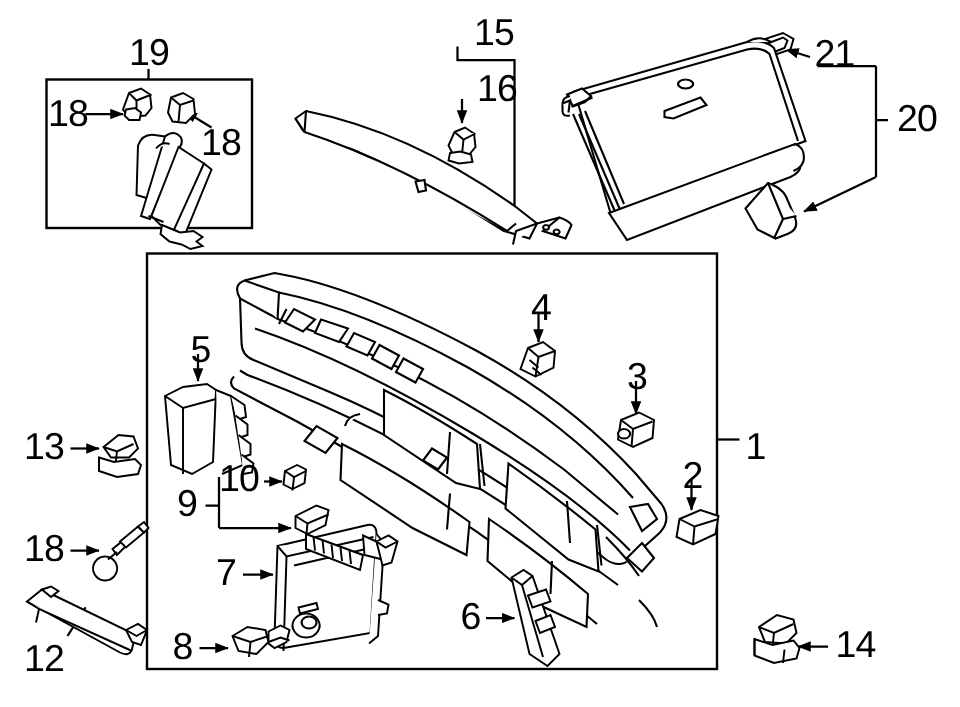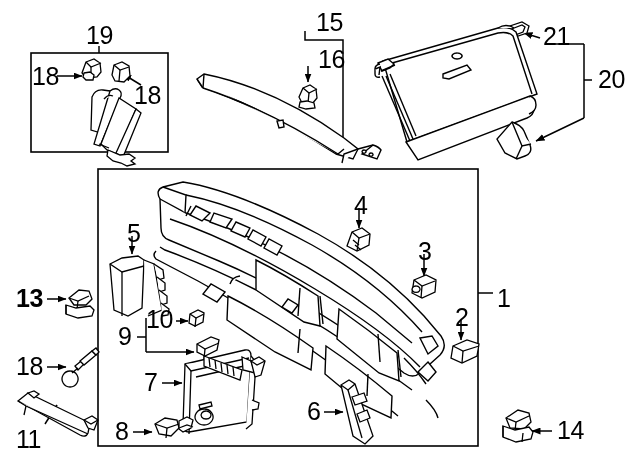--- a/index.html
+++ b/index.html
@@ -252,22 +252,22 @@
 <div class="callout" style="left:455px;top:305px;">2</div>
 <div class="callout" style="left:418px;top:239px;">3</div>
 <div class="callout" style="left:354px;top:193px;">4</div>
 <div class="callout" style="left:127px;top:221px;">5</div>
 <div class="callout" style="left:307px;top:399px;">6</div>
 <div class="callout" style="left:144px;top:370px;">7</div>
 <div class="callout" style="left:115px;top:419px;">8</div>
 <div class="callout" style="left:118px;top:324px;">9</div>
 <div class="callout" style="left:146px;top:307px;">10</div>
 <div class="callout" style="left:16px;top:354px;">18</div>
-<div class="callout" style="left:16px;top:427px;">11</div>
-<div class="callout" style="left:16px;top:286px;font-weight:bold;">13</div>
+<div class="callout" style="left:16px;top:427px;">12</div>
+<div class="callout" style="left:16px;top:286px;">13</div>
 <div class="callout" style="left:557px;top:418px;">14</div>
 <div class="callout" style="left:316px;top:10px;text-align:center;">15</div>
 <div class="callout" style="left:298px;top:47px;margin-left:20px;">16</div>
 <div class="callout" style="left:86px;top:23px;">19</div>
 <div class="callout" style="left:32px;top:64px;">18</div>
 <div class="callout" style="left:134px;top:83px;">18</div>
 <div class="callout" style="left:598px;top:67px;">20</div>
 <div class="callout" style="left:543px;top:24px;">21</div>
 
 </div>

